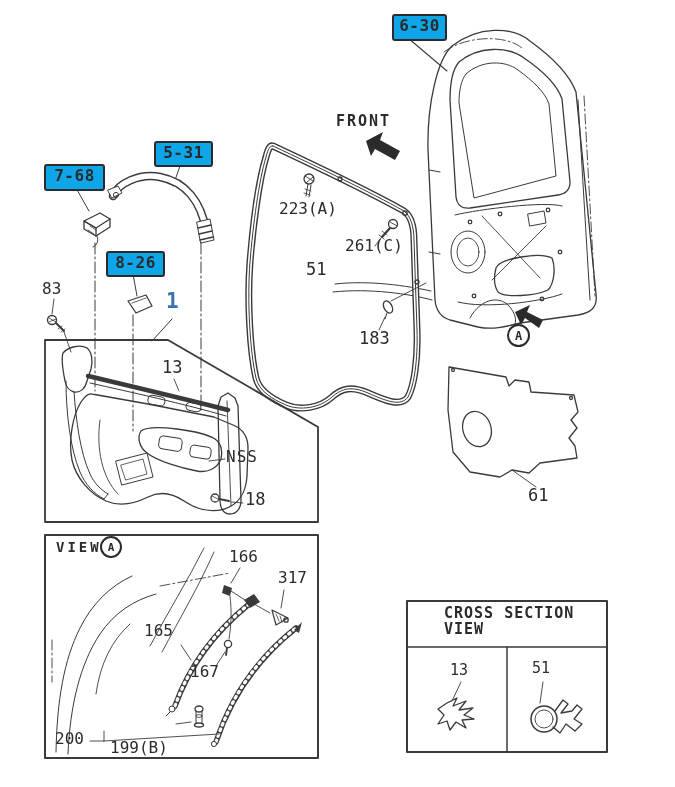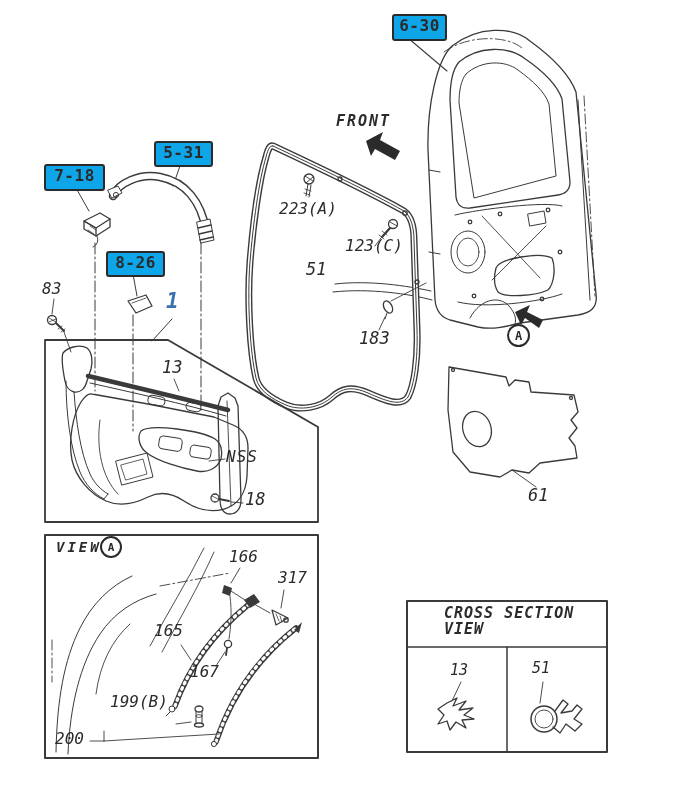--- a/index.html
+++ b/index.html
@@ -1,21 +1,21 @@
 <!DOCTYPE html>
 <html><head>
 <meta charset="utf-8">
 <style>
   html,body{margin:0;padding:0;background:#ffffff;}
   .stage{
     position:relative;width:675px;height:787px;background:#ffffff;overflow:hidden;
     font-family:"DejaVu Sans Mono","Liberation Mono",monospace;color:#2b2b2b;
   }
   .stage svg{position:absolute;left:0;top:0;}
-  .lbl{position:absolute;white-space:nowrap;line-height:1;font-style:italic;}
+  .lbl{position:absolute;white-space:nowrap;line-height:1;}
   .fs16{font-size:16px;}
   .fs17{font-size:17px;}
   .refbox{
     position:absolute;border:2px solid #2b2b2b;border-radius:3px;background:#0ea5e9;
     display:flex;align-items:flex-start;justify-content:center;
     font-size:16px;font-weight:bold;letter-spacing:0.5px;
   }
   .circleA{
     position:absolute;border:2px solid #2b2b2b;border-radius:50%;background:#fff;
     display:flex;align-items:center;justify-content:center;font-weight:bold;
@@ -235,46 +235,46 @@
         </g>
         <path d="M543,682 L540,703" stroke-width="0.9"></path>
       </g>
     </g>
   </svg>
 
   <div class="refbox" style="left:392px;top:14px;width:51px;height:23px;">
       <span>6-30</span>
     </div>
   <div class="refbox" style="left:44px;top:164px;width:57px;height:23px;">
-      <span>7-18</span>
+      <span>7-68</span>
     </div>
   <div class="refbox" style="left:154px;top:141px;width:55px;height:22px;">
       <span>5-31</span>
     </div>
   <div class="refbox" style="left:106px;top:251px;width:55px;height:22px;">
       <span>8-26</span>
     </div>
 
   <div class="lbl front" style="left:336px;top:114px;">FRONT</div>
 
   <div class="lbl fs16" style="left:279px;top:201px;">223(A)</div>
-  <div class="lbl fs16" style="left:345px;top:238px;">123(C)</div>
+  <div class="lbl fs16" style="left:345px;top:238px;">261(C)</div>
   <div class="lbl fs17" style="left:306px;top:261px;">51</div>
   <div class="lbl fs17" style="left:359px;top:330px;">183</div>
   <div class="lbl fs17" style="left:528px;top:487px;">61</div>
   <div class="lbl fs16" style="left:42px;top:281px;">83</div>
   <div class="lbl hl1" style="left:166px;top:291px;color:#3a72ad;">1</div>
   <div class="lbl fs17" style="left:162px;top:359px;">13</div>
   <div class="lbl fs16" style="left:226px;top:449px;letter-spacing:1px;">NSS</div>
   <div class="lbl fs17" style="left:245px;top:491px;">18</div>
   <div class="lbl fs16" style="left:229px;top:549px;">166</div>
   <div class="lbl fs16" style="left:278px;top:570px;">317</div>
-  <div class="lbl fs16" style="left:154px;top:623px;">165</div>
+  <div class="lbl fs16" style="left:144px;top:623px;">165</div>
   <div class="lbl fs16" style="left:190px;top:664px;">167</div>
-  <div class="lbl fs16" style="left:110px;top:694px;">199(B)</div>
+  <div class="lbl fs16" style="left:110px;top:740px;">199(B)</div>
   <div class="lbl fs16" style="left:55px;top:731px;">200</div>
 
   <div class="lbl viewword" style="left:56px;top:540px;">VIEW</div>
   <div class="circleA" style="left:100px;top:536px;width:18px;height:18px;font-size:11px;">
       <span>A</span>
     </div>
 
   <div class="circleA" style="left:507px;top:324px;width:19px;height:19px;font-size:12px;">
       <span>A</span>
     </div>

